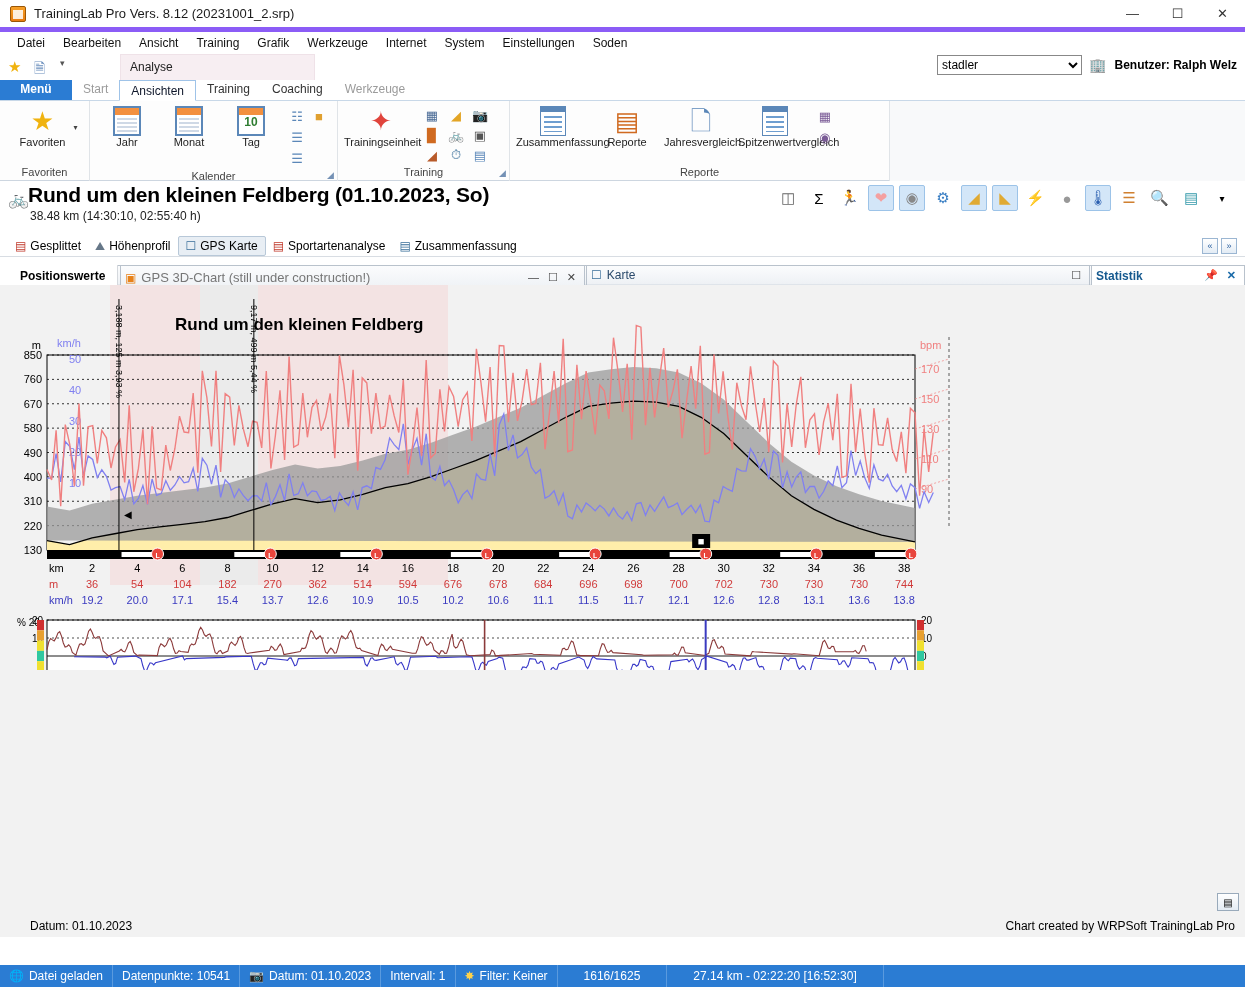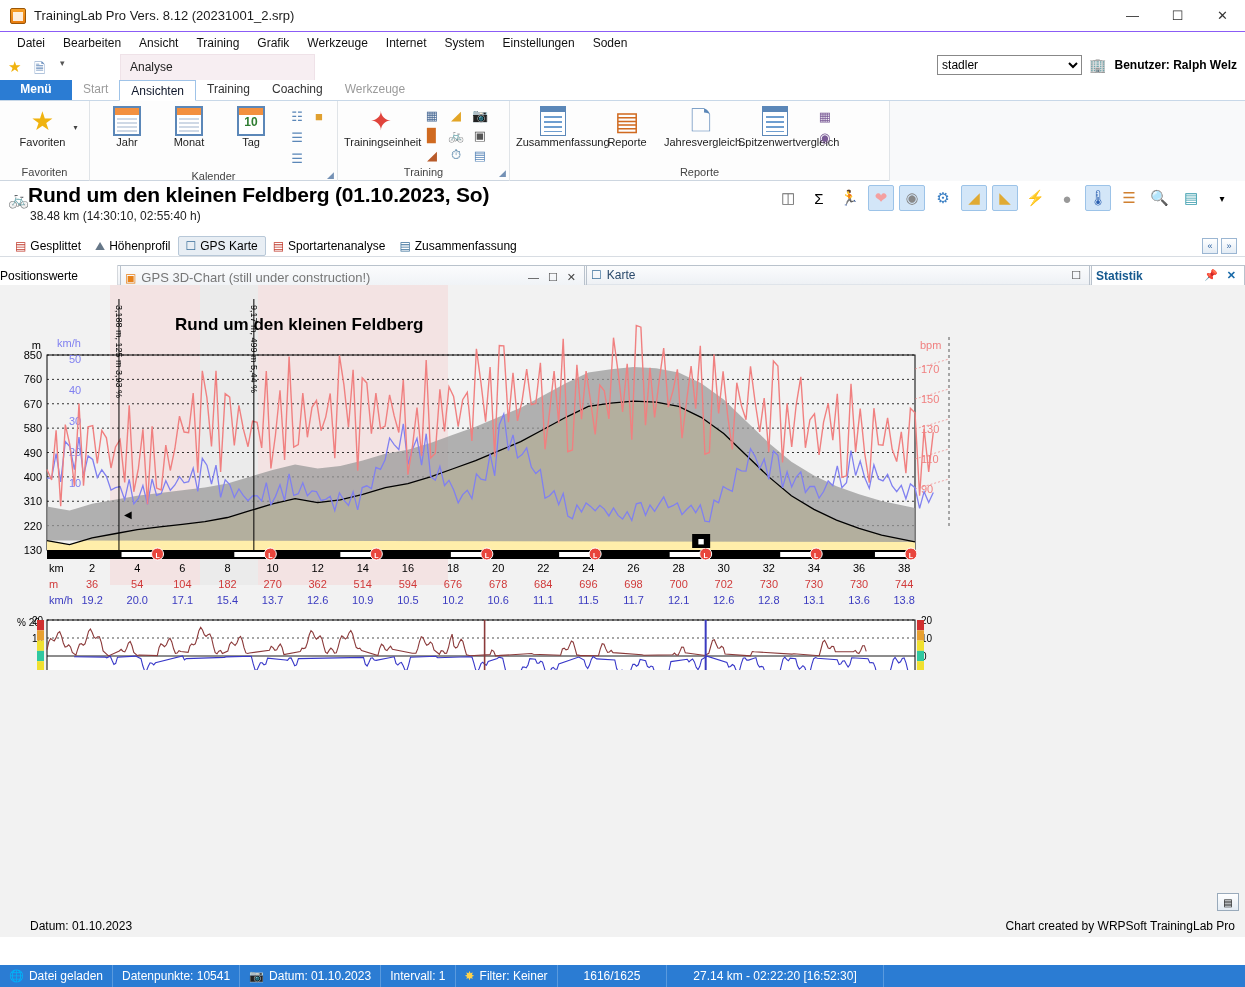--- a/index.html
+++ b/index.html
@@ -7,21 +7,21 @@
   body {
     width:1245px; height:987px;
     font-family:"Liberation Sans", sans-serif;
     font-size:12px;
     background:#ffffff;
     overflow:hidden;
     position:relative;
     color:#000;
   }
   
-  #titlebar{ height:32px; background:#ffffff; border-bottom:1px solid #8b5cf6; display:flex; align-items:center; }
+  #titlebar{ height:32px; background:#ffffff; border-bottom:5px solid #8b5cf6; display:flex; align-items:center; }
   #titlebar .ico{ width:16px;height:16px;margin:0 8px 0 10px; background:linear-gradient(#f7a028,#e87c10); border:1px solid #9a5606; border-radius:2px; position:relative;}
   #titlebar .ico:after{content:"";position:absolute;left:2px;top:3px;width:10px;height:9px;background:#fff;opacity:.85;}
   #titlebar .ttl{ font-size:13px; color:#1b1b1b; }
   #winbtns{ margin-left:auto; display:flex; height:32px;}
   #winbtns div{ width:45px; height:32px; display:flex;align-items:center;justify-content:center;font-size:13px;color:#333;}
   
   #menubar{ height:22px; display:flex; align-items:center; padding-left:8px; background:#fff; font-size:12px;}
   #menubar span{ padding:2px 9px; color:#111;}
   
   #qat{ height:26px; display:flex; align-items:center; padding-left:8px; background:#fff; position:relative;}
@@ -70,21 +70,21 @@
   #viewtabs{ height:21px; display:flex; align-items:center; padding-left:8px; background:#fff; border-bottom:1px solid #d8dde3;}
   #viewtabs .vt{ display:flex;align-items:center; gap:4px; padding:2px 7px; font-size:12px;}
   #viewtabs .vt.act{ background:#e8eef4; border:1px solid #b8c8d8; border-radius:2px;}
   #viewtabs .vi{ font-size:12px;}
   #navarrows{ margin-left:auto; margin-right:8px; display:flex; gap:3px;}
   #navarrows div{ width:16px;height:16px;border:1px solid #9bb6d2;background:linear-gradient(#fff,#e3ecf5); font-size:9px; text-align:center; line-height:14px; color:#2a5f9e;}
   
   #work{ position:absolute; left:0; top:265px; right:0; bottom:50px; background:#f4f5f7;}
   
   #posw{ position:absolute; left:0; top:0; width:118px; bottom:0; background:#fff; border-right:1px solid #d4d8dd;}
-  #posw h3{ margin:0; padding:4px 0 4px 0; font-size:12px; font-weight:normal;}
+  #posw h3{ margin:0; padding:4px 0 4px 20px; font-size:12px; font-weight:bold;}
   .pwrow{ display:flex; align-items:center; height:19px; padding-left:6px;}
   .pwrow .pi{ width:18px; font-size:12px; text-align:center;}
   .pwrow .pv{ font-size:12px; padding:1px 4px;}
   .pwrow .pv.hl-g{ background:#00f0a0; }
   .pwrow .pv.hl-y{ background:#ffd878; }
   #smsf{ position:absolute; left:6px; bottom:58px; width:104px; border:1px solid #bbb; padding:4px 3px; background:#fff;}
   .sfrow{ display:flex; align-items:center; margin:3px 0;}
   .sfrow label{ width:26px; font-size:12px;}
   .spin{ display:flex; border:1px solid #7aa8d6; background:#fff; height:17px; align-items:center;}
   .spin input{ width:28px; border:none; outline:none; text-align:right; font-size:11px; font-family:"Liberation Sans",sans-serif;}

